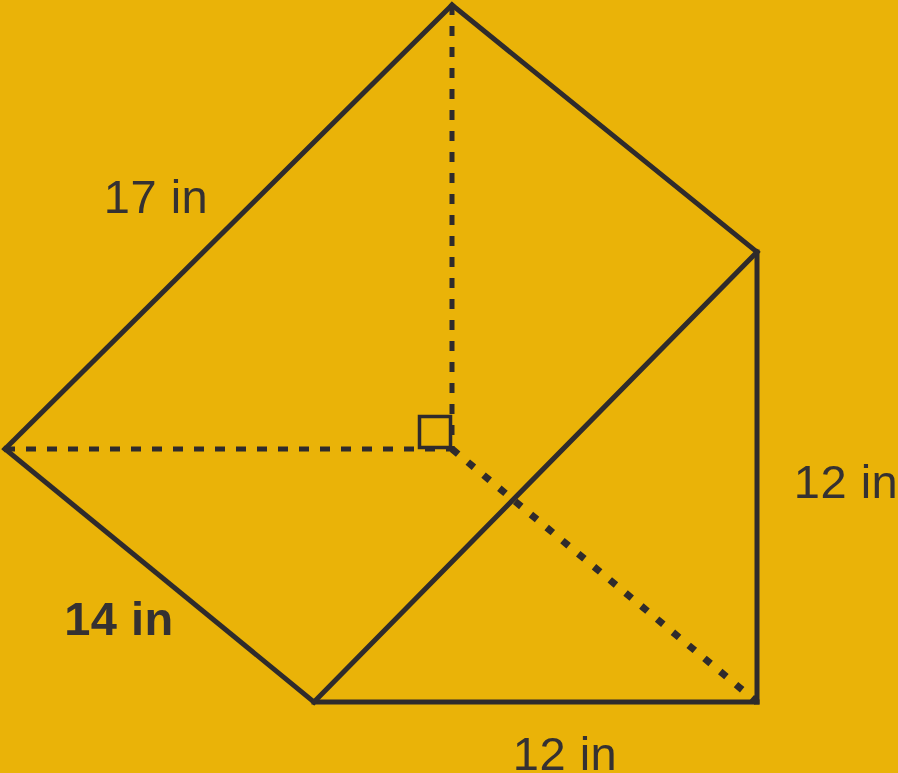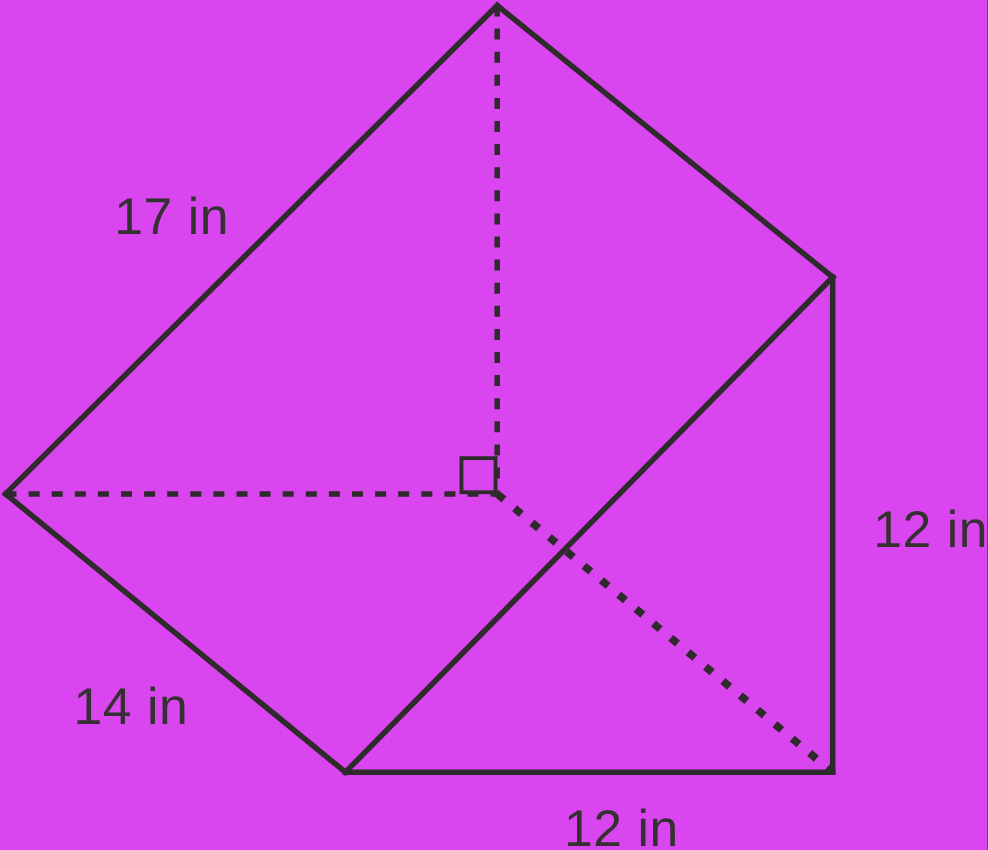--- a/index.html
+++ b/index.html
@@ -7,21 +7,21 @@
     padding: 0;
     background: #000000;
     width: 898px;
     height: 773px;
     overflow: hidden;
   }
   #stage {
     position: relative;
     width: 898px;
     height: 773px;
-    background: #d946ef;
+    background: #eab308;
     font-family: "Liberation Sans", sans-serif;
   }
   #stage svg {
     position: absolute;
     left: 0;
     top: 0;
   }
   .dim-label {
     position: absolute;
     transform: translate(-50%, -50%);
@@ -44,16 +44,16 @@
       <line x1="757" y1="252" x2="757" y2="702" stroke="#2f2b2c" stroke-width="5" stroke-linecap="square"></line>
       <line x1="314" y1="702" x2="757" y2="252" stroke="#2f2b2c" stroke-width="5" stroke-linecap="square"></line>
       <line x1="452" y1="5" x2="452" y2="449" stroke="#2f2b2c" stroke-width="5" stroke-linecap="butt" stroke-dasharray="10 11"></line>
       <line x1="5" y1="449" x2="452" y2="449" stroke="#2f2b2c" stroke-width="5" stroke-linecap="butt" stroke-dasharray="10 11"></line>
       <line x1="452" y1="449" x2="757" y2="702" stroke="#2f2b2c" stroke-width="7" stroke-linecap="butt" stroke-dasharray="8 12.5"></line>
       <rect x="419.5" y="416.5" width="31" height="31" fill="none" stroke="#2f2b2c" stroke-width="3.5"></rect>
     </svg>
   <div id="labels">
       <div class="dim-label" style="left: 156px; top: 196px; color: rgb(53, 49, 50);">17 in</div>
       <div class="dim-label" style="left: 846px; top: 481px; color: rgb(53, 49, 50);">12 in</div>
-      <div class="dim-label" style="left: 119px; top: 642px; color: rgb(53, 49, 50);">14 in</div>
+      <div class="dim-label" style="left: 119px; top: 618px; color: rgb(53, 49, 50); font-weight: bold;">14 in</div>
       <div class="dim-label" style="left: 565px; top: 753px; color: rgb(53, 49, 50);">12 in</div>
     </div>
 </div>
 
 </body></html>

